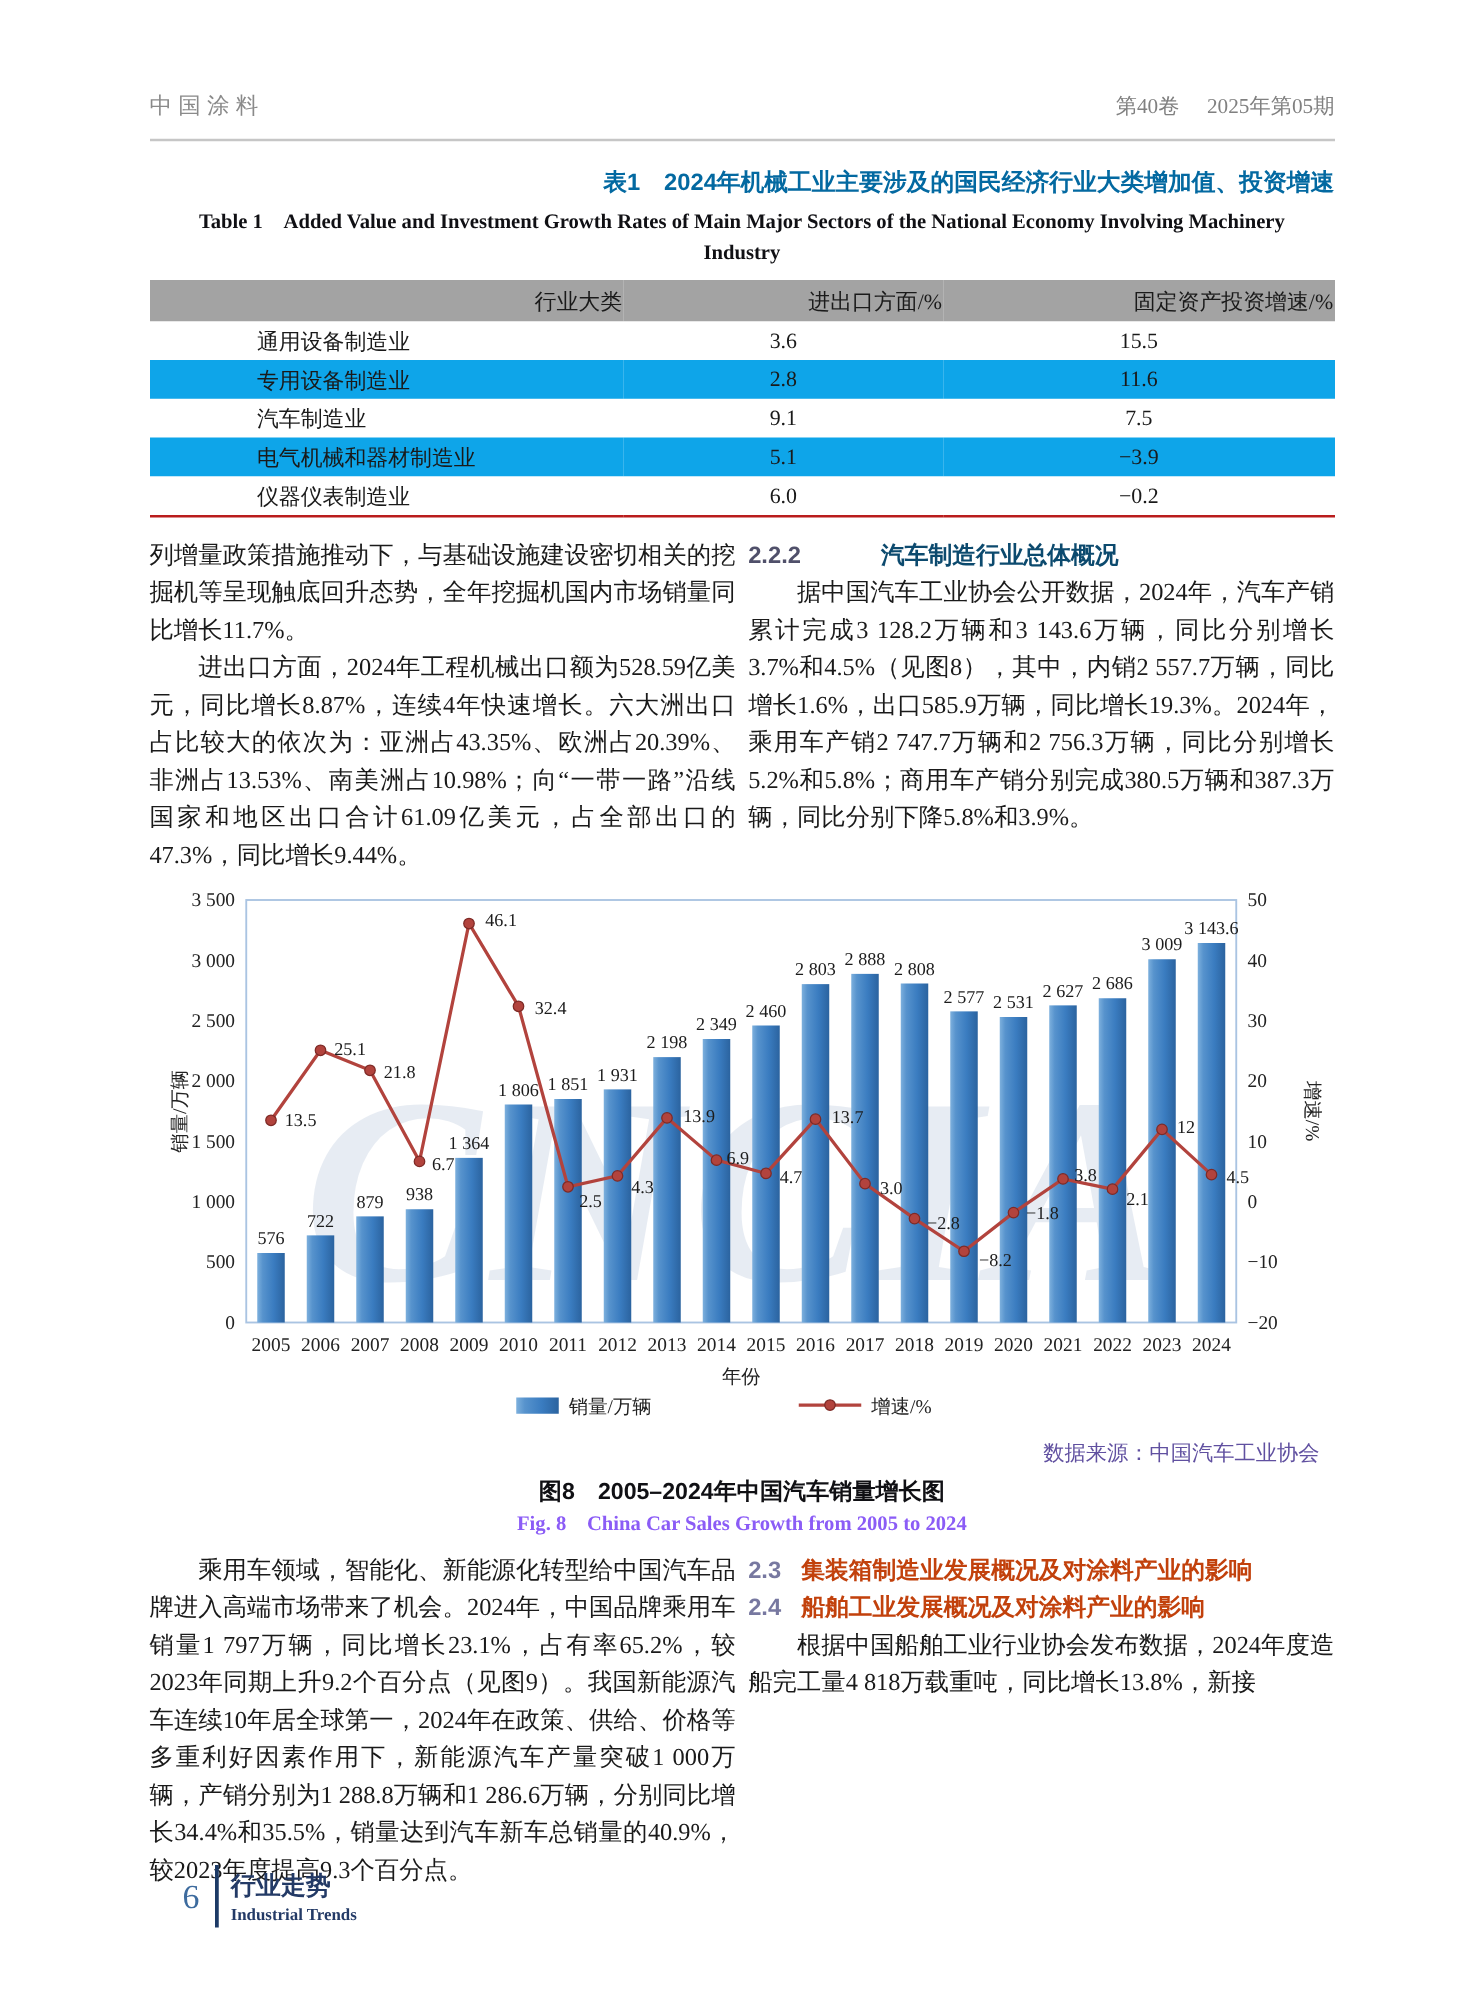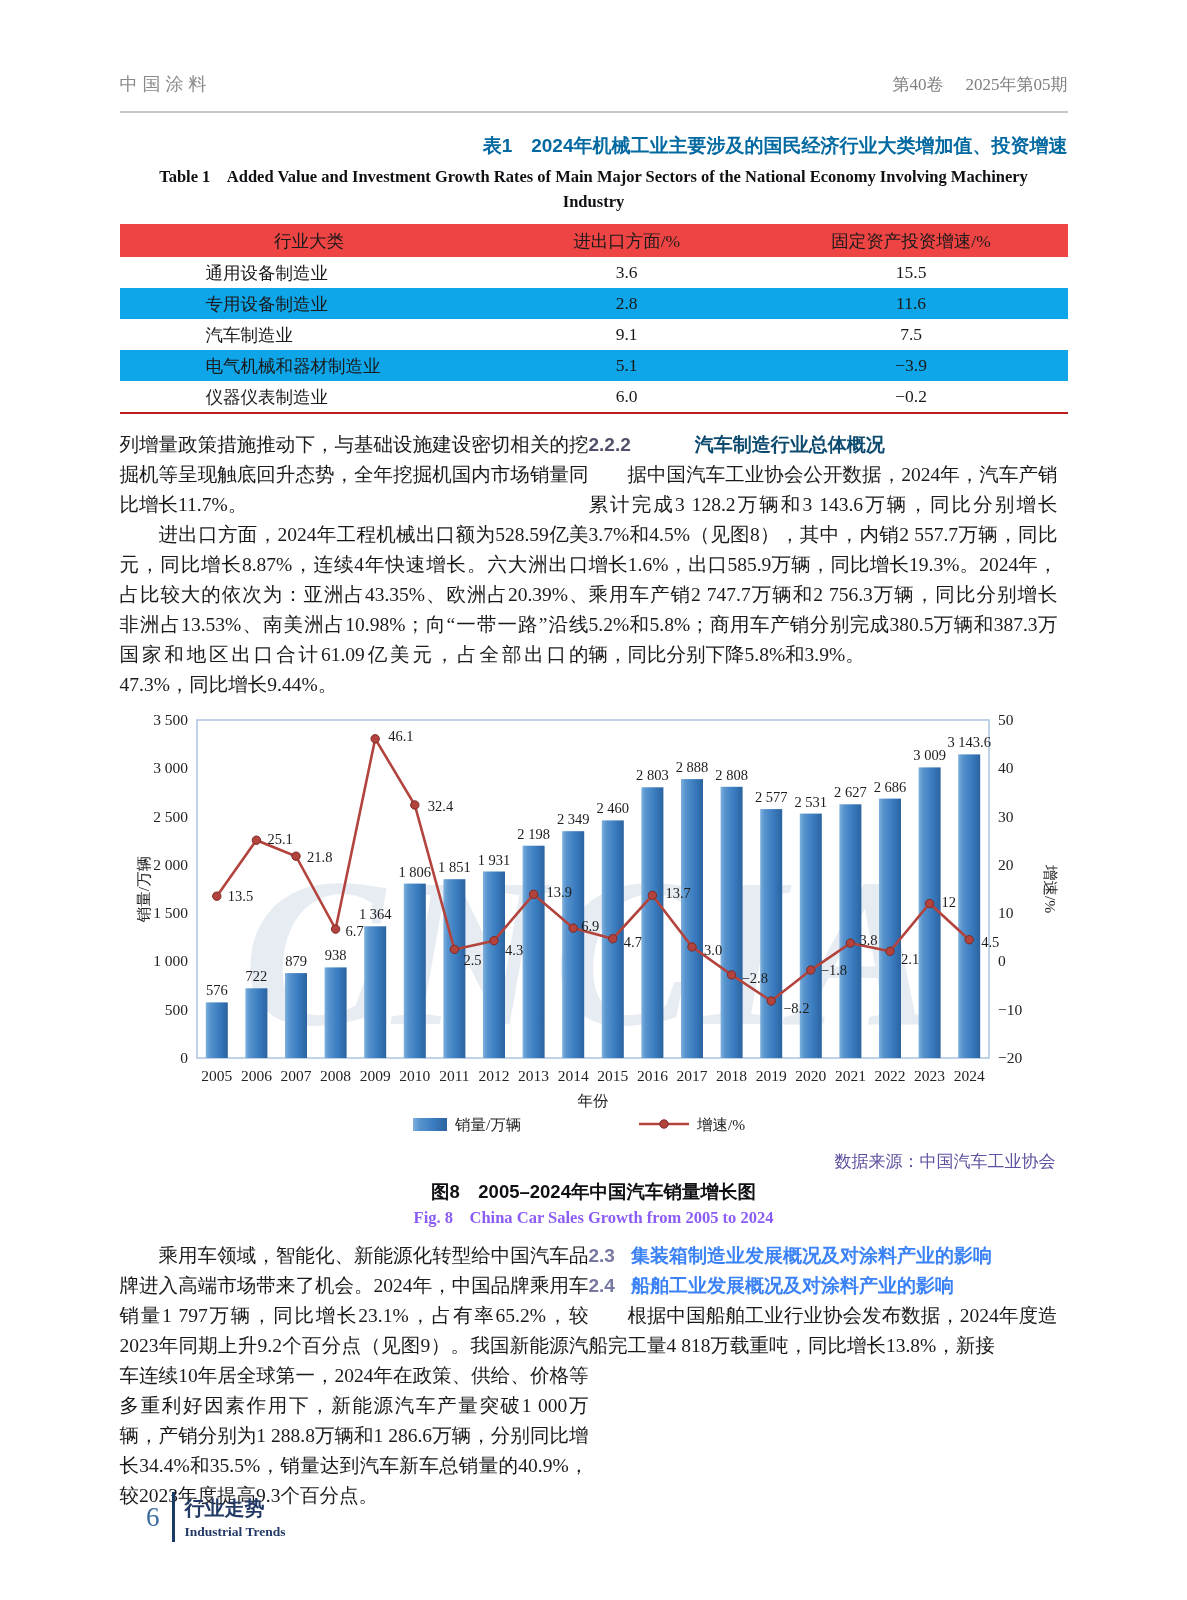--- a/index.html
+++ b/index.html
@@ -11,35 +11,35 @@
            margin-top:72px;padding-bottom:15px;border-bottom:2px solid #c6c6c6;}
   .jname{font-size:18px;color:#8a8a8a;letter-spacing:5px;}
   .jissue{font-size:17px;color:#808080;}
   .jissue span{margin-left:22px;}
   
   .tbl-title-zh{margin-top:20px;text-align:right;font-size:19px;font-weight:bold;
                 font-family:"Liberation Sans","DejaVu Sans",sans-serif;color:#0369a1;}
   .tbl-title-en{margin-top:5px;text-align:center;font-size:16.5px;font-weight:bold;line-height:25px;color:#101014;}
   
   table.t1{width:100%;border-collapse:collapse;margin-top:10px;font-size:17.5px;}
-  table.t1 th{background:#ef4444;font-weight:normal;height:31px;text-align:center;}
+  table.t1 th{background:#a3a3a3;font-weight:normal;height:31px;text-align:right;}
   table.t1 td{height:29px;text-align:center;}
   table.t1 td.c1{text-align:left;padding-left:86px;}
   table.t1 tr.stripe td{background:#0ea5e9;}
   table.t1 tr.last td{border-bottom:2px solid #b91c1c;}
   
-  .cols{display:flex;gap:0;margin-top:16px;}
+  .cols{display:flex;gap:10px;margin-top:16px;}
   .col{width:469px;font-size:19.5px;line-height:30px;text-align:justify;}
   .para-indent{text-indent:2em;}
   .sec-head{font-family:"Liberation Sans","DejaVu Sans",sans-serif;font-weight:bold;font-size:19px;}
   .sec-head .num{margin-right:16px;}
   .h-dark{color:#50506a;}
   .h-dark .txt{color:#0c4a6e;margin-left:48px;}
   .h-purple{color:#7778a0;}
-  .h-purple .txt{color:#3b82f6;}
+  .h-purple .txt{color:#c2410c;}
   
   .chartwrap{width:930px;margin:8px auto 0 auto;}
   #figure8-chart svg text{font-family:"Liberation Serif","DejaVu Serif",serif;}
   .source-line{width:930px;margin:0 auto;text-align:right;font-size:17px;color:#6050a0;padding-right:6px;}
   .cap-zh{margin-top:6px;text-align:center;font-size:18.5px;font-weight:bold;
           font-family:"Liberation Sans","DejaVu Sans",sans-serif;color:#101014;}
   .cap-en{margin-top:3px;text-align:center;font-size:16.5px;font-weight:bold;color:#8b5cf6;}
   
   .pfooter{position:absolute;top:1492px;left:146px;display:flex;align-items:flex-start;}
   .pnum{font-size:27px;color:#3d6b9e;margin-top:10px;}

